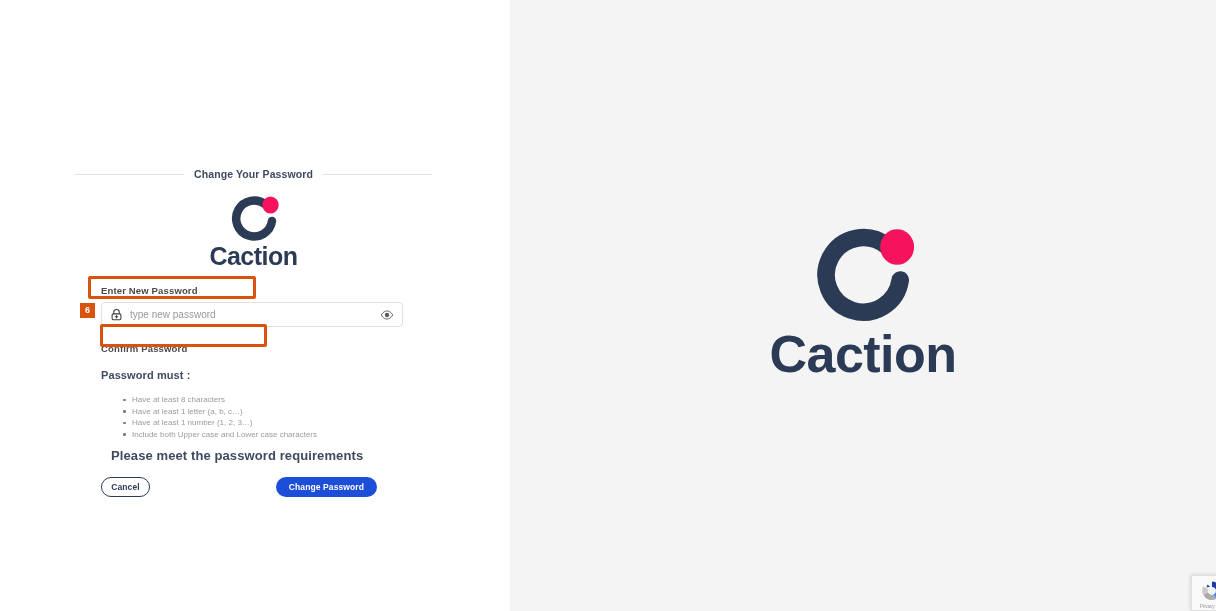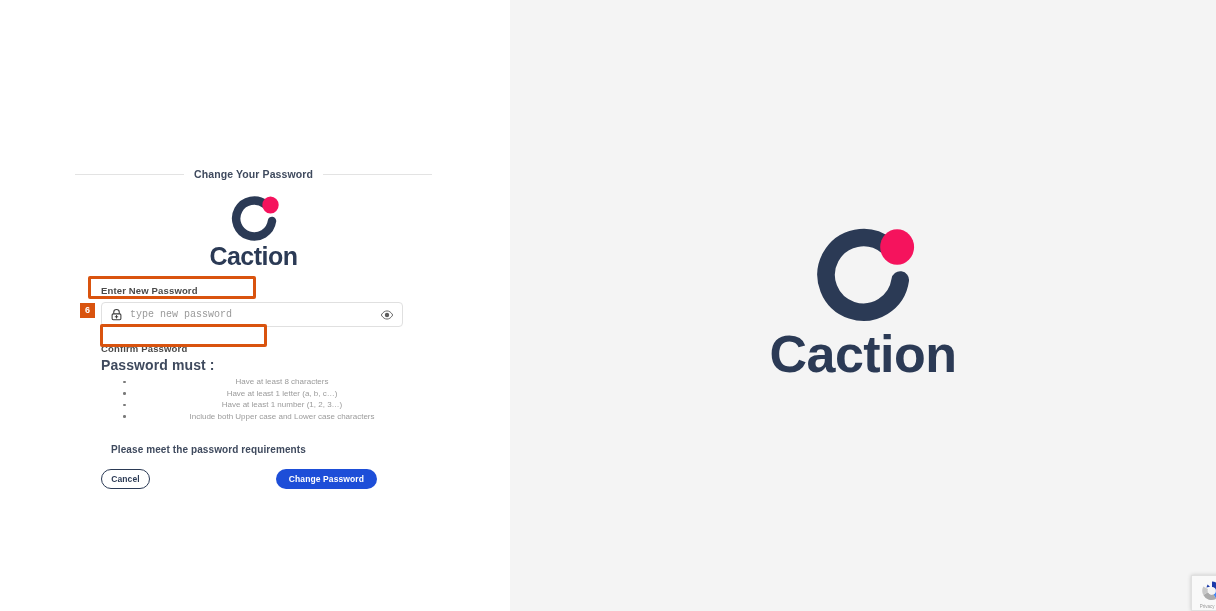--- a/index.html
+++ b/index.html
@@ -120,21 +120,21 @@
     width: 13px;
     height: 13px;
     display: block;
     margin-right: 7px;
   }
   .input-text {
     flex: 1 1 auto;
     border: none;
     outline: none;
     background: transparent;
-    font-family: Liberation Mono, monospace;
+    font-family: Liberation Sans, sans-serif;
     font-size: 10px;
     color: #9a9a9a;
     padding: 0;
     height: 100%;
   }
   .input-text::placeholder { color: #9a9a9a; opacity: 1; }
   .eye-icon {
     flex: 0 0 auto;
     width: 14px;
     height: 14px;
@@ -163,56 +163,55 @@
     background: #d9530e;
     color: #ffffff;
     font-size: 9px;
     font-weight: 700;
     line-height: 15px;
     text-align: center;
     z-index: 7;
   }
 
   .must-title {
-    margin-top: 3px;
+    margin-top: 15px;
     padding-left: 26px;
-    font-size: 14px;
+    font-size: 11px;
     font-weight: 700;
     color: #3f4a5e;
     letter-spacing: 0.1px;
   }
 
   .must-list {
-    margin-top: 3px;
+    margin-top: 13px;
     padding-left: 48px;
     list-style: none;
-    text-align: center;
   }
   .must-list li {
     position: relative;
     font-size: 8px;
     color: #9b9b9b;
     line-height: 11.5px;
     padding-left: 9px;
   }
   .must-list li::before {
     content: "";
     position: absolute;
     left: 0;
     top: 4.5px;
     width: 2.5px;
     height: 2.5px;
     border-radius: 50%;
     background: #7a7a7a;
   }
 
   .hint {
-    margin-top: 22px;
+    margin-top: 8px;
     padding-left: 36px;
-    font-size: 10px;
+    font-size: 13px;
     font-weight: 700;
     color: #3f4a5e;
     letter-spacing: 0.1px;
   }
 
   .btn-row {
     margin-top: 14px;
     margin-left: 26px;
     width: 276px;
     display: flex;

